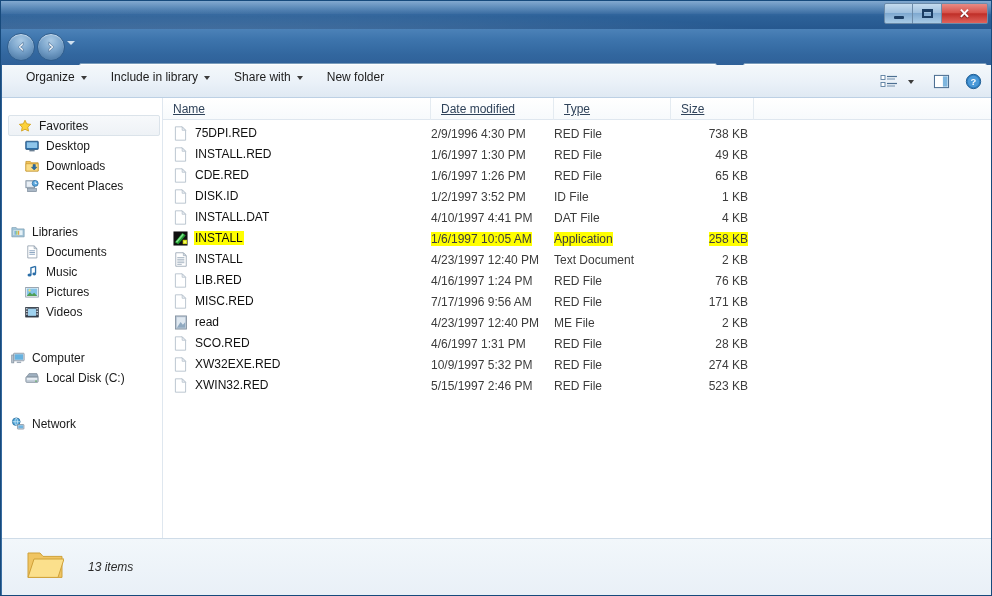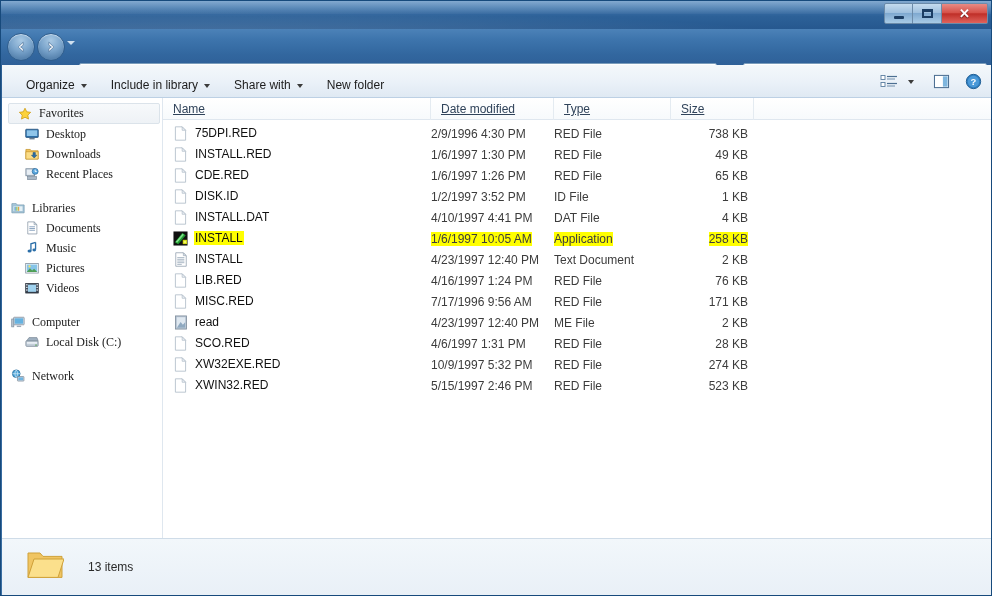--- a/index.html
+++ b/index.html
@@ -113,21 +113,21 @@
     font-style: italic; color: #7d7d7d;
     font-family: "Liberation Sans", sans-serif;
   }
   #search-icon-wrap { position:absolute; right: 6px; top: 3px; }
 
   
   #toolbar {
     position: absolute; left: 1px; top: 64px; width: 990px; height: 33px;
     background: linear-gradient(180deg,#f4f8fb 0%, #eaf1f8 55%, #dfe9f3 100%);
     border-bottom: 1px solid #bcd0e4;
-    display: flex; align-items: flex-end;
+    display: flex; align-items: flex-start;
   }
   .tb-item {
     display: flex; align-items: center; gap: 6px;
     height: 24px; padding: 0 10px; margin-left: 4px;
     font-size: 12px; color: #1c1c1c; white-space: nowrap;
   }
   .tb-item:first-child { margin-left: 14px; }
   .tb-caret {
     width: 0; height: 0; border-left: 3.5px solid transparent; border-right: 3.5px solid transparent;
     border-top: 4px solid #3b3b3b; margin-top: 2px;
@@ -138,21 +138,21 @@
   
   #body { position: absolute; left: 1px; top: 97px; width: 990px; height: 440px; background:#fff; display:flex; }
 
   #sidebar {
     width: 161px; height: 440px;
     background: #ffffff;
     border-right: 1px solid #dfe7ef;
     padding-top: 5px;
     overflow: hidden;
   }
-  .nav-group { margin-top: 0; font-family: Liberation Serif, serif; }
+  .nav-group { margin-top: 12px; }
   .nav-item {
     display: flex; align-items: center; gap: 6px;
     height: 20px; font-size: 12px; color: #1a1a1a;
     padding-left: 8px; white-space: nowrap;
   }
   .nav-item.child { padding-left: 22px; }
   .nav-item.header-sel {
     margin: 0 2px 0 6px;
     background: linear-gradient(180deg,#f7f9fb 0%, #eef2f6 100%);
     border: 1px solid #dbe3ea; border-radius: 2px;
@@ -182,21 +182,21 @@
   .cell-size { width: 83px; color: #3c3c3c; text-align: right; padding-right: 6px; }
   .hl { background: #ffff00; }
   .nm-text { padding: 0 1px; }
   .ficon { width: 15px; height: 16px; flex: 0 0 15px; display:flex; align-items:center; justify-content:center; }
 
   
   #statusbar {
     position: absolute; left: 1px; top: 537px; width: 990px; height: 57px;
     background: linear-gradient(180deg,#f2f7fb 0%, #e9f0f7 100%);
     border-top: 1px solid #cfdce8;
-    display: flex; align-items: center;
+    display: flex; align-items: center; font-style: italic;
   }
   #status-folder { margin-left: 24px; }
   #status-text { margin-left: 24px; font-size: 12px; color: #2a2a2a; }
 </style>
 </head>
 <body>
 
 <div id="window">
 
   <div id="titlebar">

